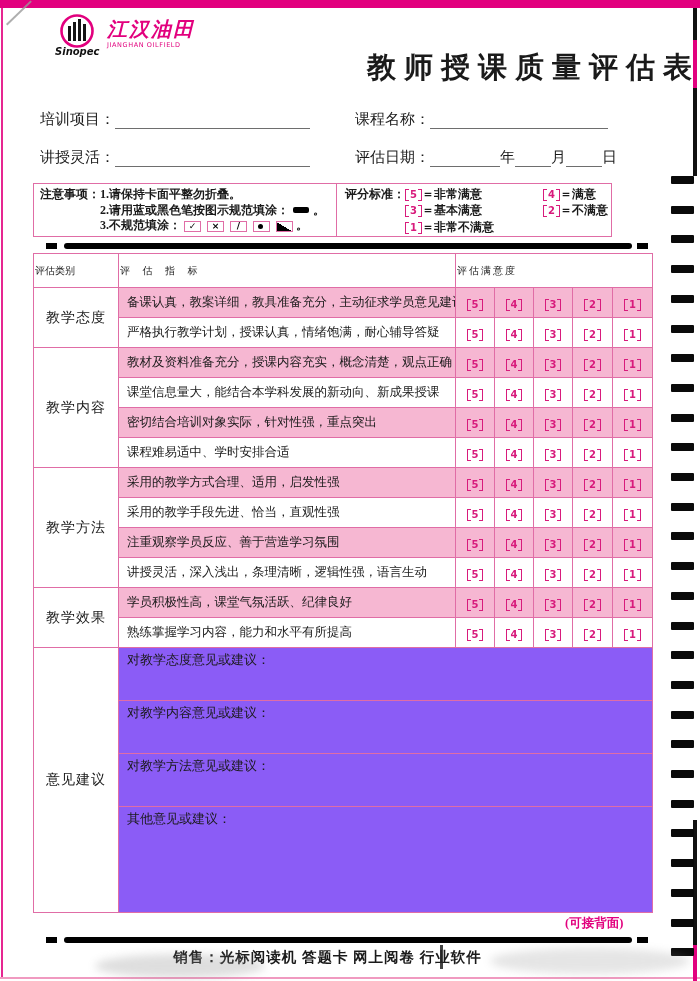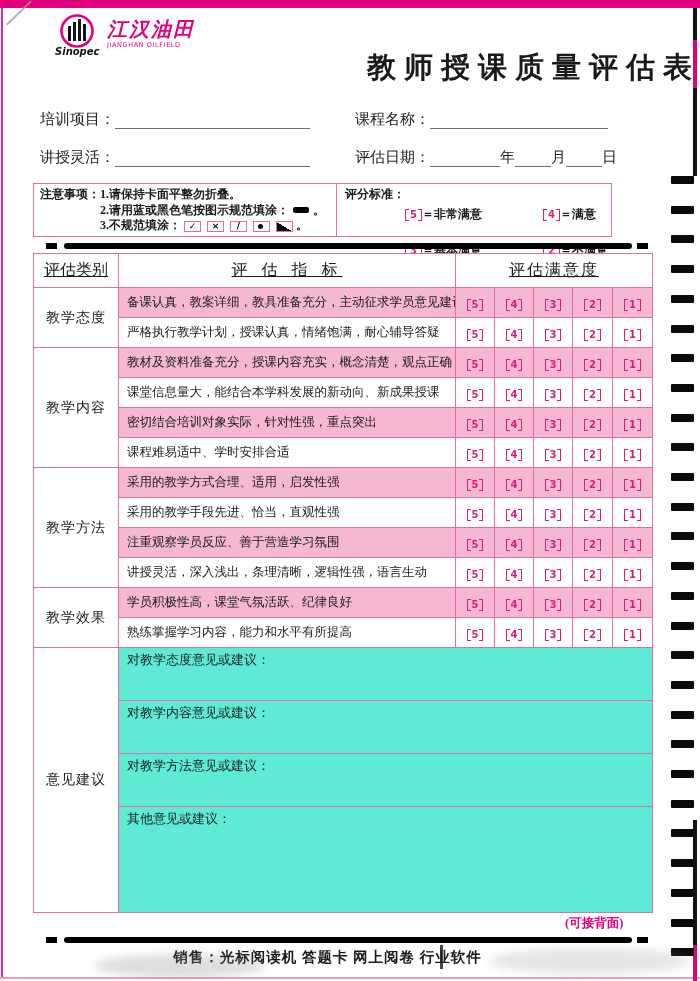--- a/index.html
+++ b/index.html
@@ -47,43 +47,43 @@
   .notice-label{flex:none;}
   .notice-items{flex:1;}
   .notice-item{white-space:nowrap;}
   .good-mark{display:inline-block;width:16px;height:6px;background:#000;border-radius:2px;vertical-align:middle;margin:0 4px 2px 4px;}
   .wrong-box{display:inline-block;width:15px;height:9px;border:1px solid var(--pink-border);margin:0 3px;vertical-align:middle;position:relative;text-align:center;font-size:9px;line-height:8px;color:#000;font-weight:bold;font-family:"DejaVu Sans",sans-serif;}
   .wrong-box.dot::after{content:"";position:absolute;width:5px;height:5px;background:#000;border-radius:50%;left:4px;top:2px;}
   .wrong-box.half{background:linear-gradient(to top right,#000 48%,transparent 49%);}
   .scoring{flex:1;border-left:1px solid var(--pink-border);box-sizing:border-box;padding:3px 4px 0 8px;display:flex;font-size:12px;font-weight:bold;line-height:15.5px;}
   .scoring-label{flex:none;}
   .scoring-grid{display:grid;grid-template-columns:138px 100px;}
-  .sc-item{white-space:nowrap;margin-top:20px;}
+  .sc-item{white-space:nowrap;}
   
   .bub{position:relative;display:inline-block;padding:0 5px;font-size:10px;line-height:12px;font-weight:bold;color:var(--bub);font-family:"DejaVu Sans",sans-serif;}
   .bub::before,.bub::after{content:"";position:absolute;top:0;bottom:0;width:3px;border-top:1px solid currentColor;border-bottom:1px solid currentColor;}
   .bub::before{left:0;border-left:1px solid currentColor;}
   .bub::after{right:0;border-right:1px solid currentColor;}
   
   .sep{position:absolute;background:#000;}
   .sep-line{height:6px;border-radius:3px;left:64px;width:568px;}
   .sep-sq{height:6px;width:11px;}
   .sep-top{top:243px;} .sep-bot{top:937px;}
   .sq-l{left:46px;} .sq-r{left:637px;}
   
   table.eval{position:absolute;left:33px;top:253px;width:619px;border-collapse:collapse;table-layout:fixed;}
   table.eval td{border:1px solid var(--pink-border);box-sizing:border-box;}
-  .head-cell{height:34px;text-align:center;font-size:16px;background:#fff;text-decoration:underline;}
+  .head-cell{height:34px;text-align:left;font-size:10px;background:#fff;}
   .head-ind{letter-spacing:5px;}
   .head-sat{letter-spacing:2px;}
   .cat-cell{text-align:center;font-size:14px;background:#fff;letter-spacing:1px;}
   .ind-cell{font-size:12.5px;padding:0 0 0 8px;height:30px;white-space:nowrap;overflow:hidden;}
   .rate-cell{text-align:center;}
   .pink{background:var(--pink-row);}
-  .opinion-cell{vertical-align:top;padding:3px 0 0 8px;font-size:13px;background:#5eead4;}
+  .opinion-cell{vertical-align:top;padding:3px 0 0 8px;font-size:13px;background:#8b5cf6;}
   .oh0,.oh1,.oh2{height:53px;} .oh3{height:106px;}
   
   .back-note{position:absolute;left:565px;top:915px;color:var(--mag);font-size:12.5px;font-weight:bold;white-space:nowrap;}
   .sales{position:absolute;left:0;top:948px;width:655px;text-align:center;font-size:14.5px;font-weight:bold;letter-spacing:1px;}
   
   .blob{position:absolute;background:#8b8b8b;filter:blur(4px);border-radius:50%;}
   .blob1{left:95px;top:954px;width:170px;height:24px;opacity:.28;}
   .blob2{left:490px;top:948px;width:200px;height:26px;opacity:.22;}
   .tick{position:absolute;left:440px;top:945px;width:3px;height:24px;background:#222;opacity:.85;}
 </style>

